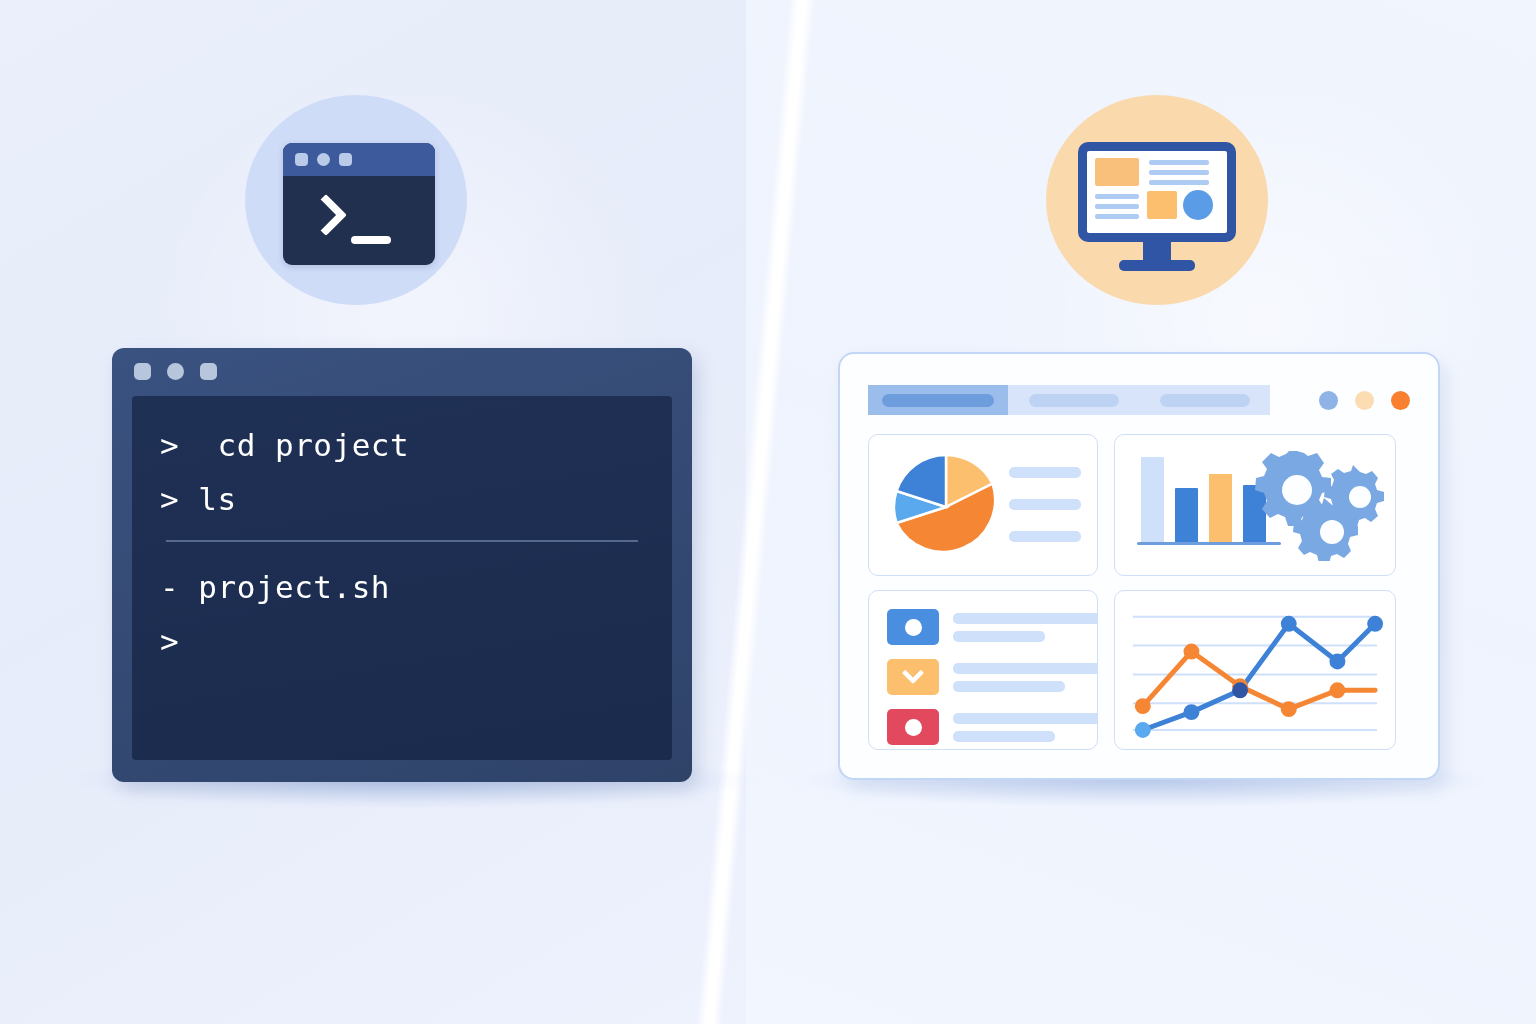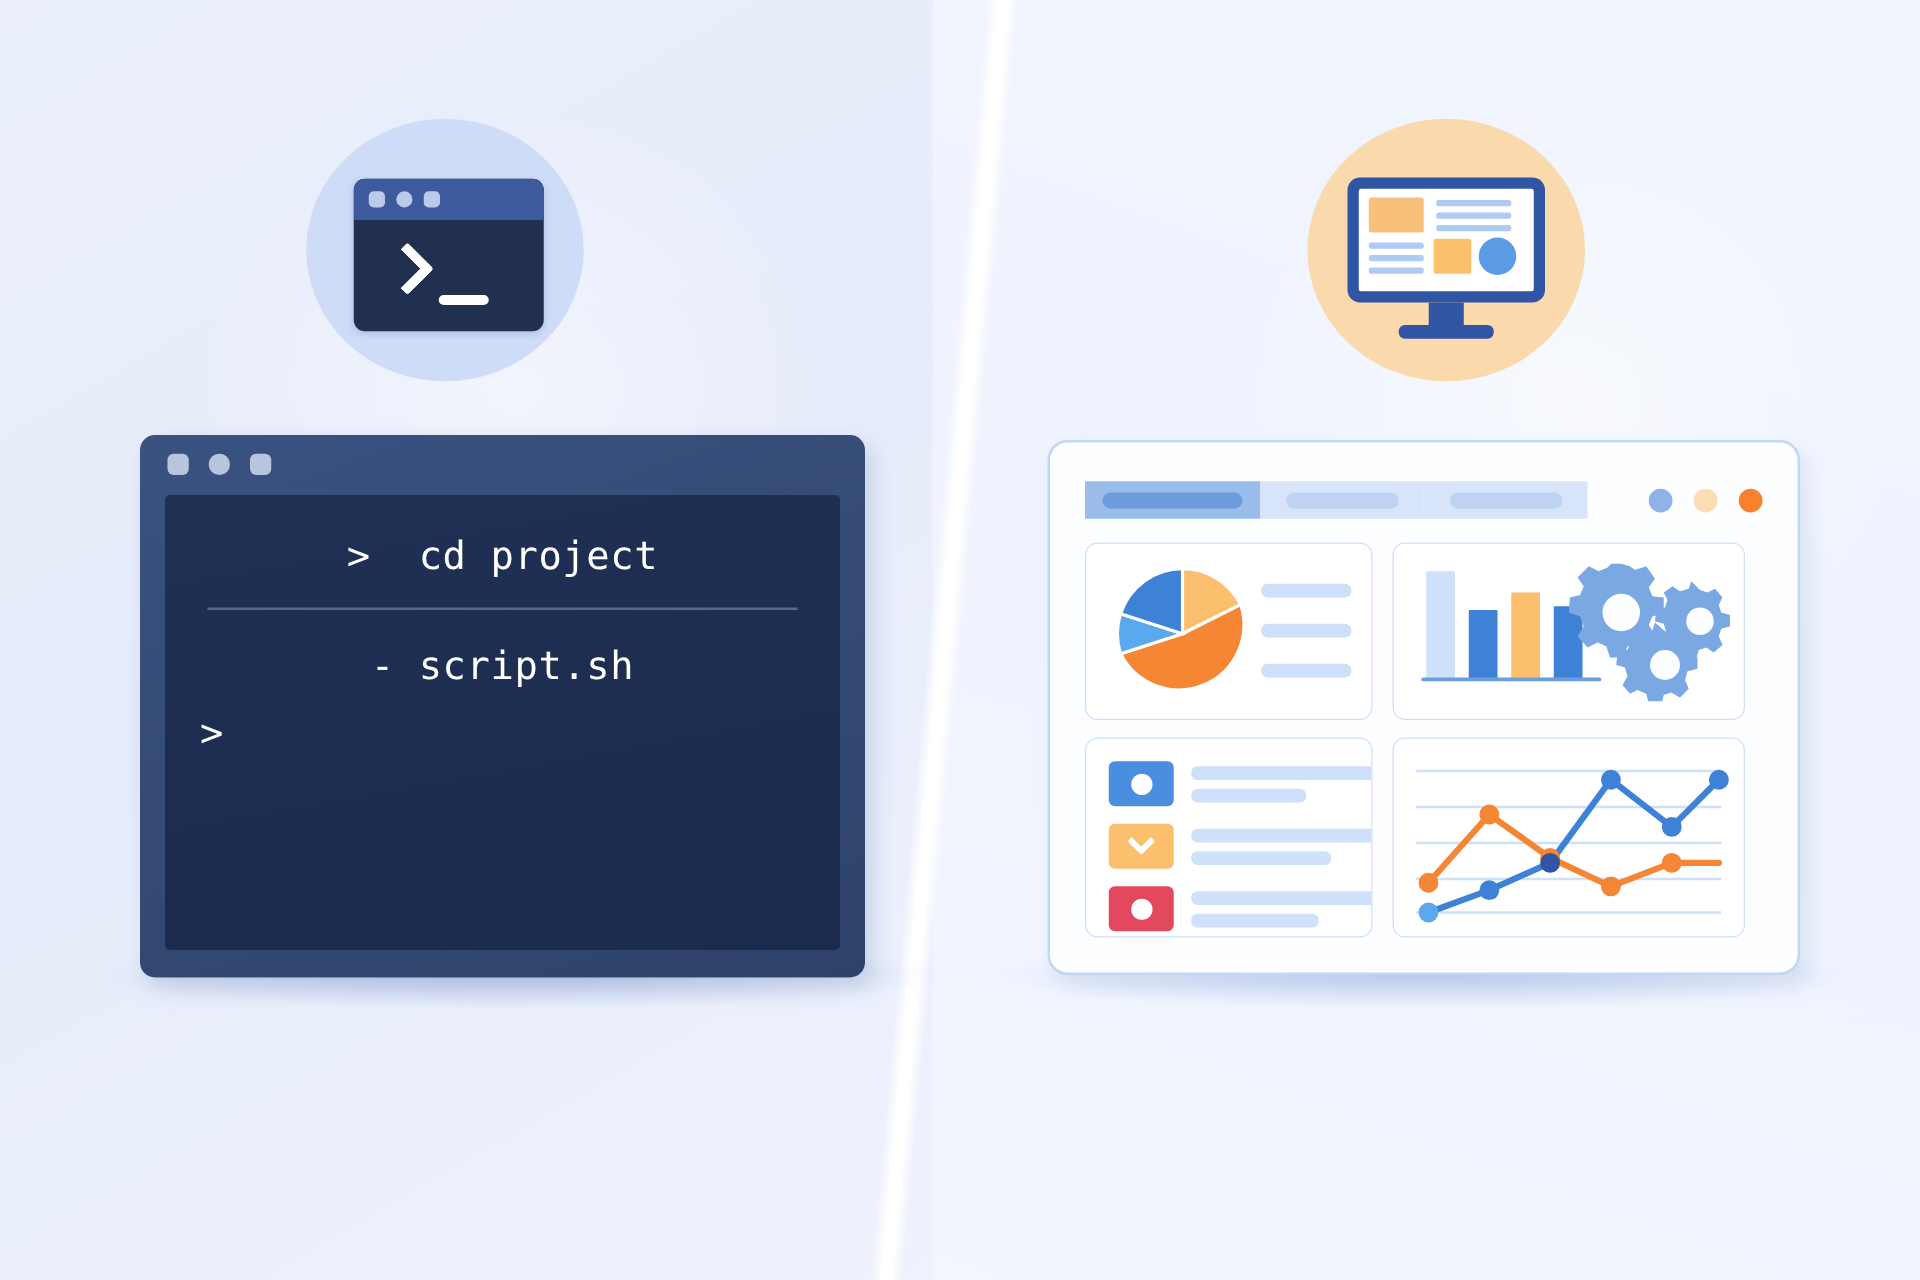--- a/index.html
+++ b/index.html
@@ -2,21 +2,21 @@
 <html><head>
 <meta charset="utf-8">
 <style>
   * { margin:0; padding:0; box-sizing:border-box; }
   html, body { width:1536px; height:1024px; overflow:hidden; }
   body {
     font-family: "DejaVu Sans Mono", monospace;
     background:#eef2fc;
     position:relative;
   }
-  #stage { position:absolute; inset:0; width:1536px; height:1024px; overflow:hidden;text-align:center; }
+  #stage { position:absolute; inset:0; width:1536px; height:1024px; overflow:hidden; }
 
   
   .half { position:absolute; top:0; height:1024px; }
   .half-left  { left:0;   width:790px;  background:linear-gradient(150deg,#eaeffb 0%,#e7ecfa 45%,#eef2fd 100%); }
   .half-right { left:746px; width:790px; background:linear-gradient(200deg,#f1f5fe 0%,#eef3fd 50%,#f2f6ff 100%); }
   
   .bloom { position:absolute; border-radius:50%; pointer-events:none; }
   .bloom-a { left:150px; top:80px;  width:520px; height:460px; background:radial-gradient(closest-side,rgba(255,255,255,.45),rgba(255,255,255,0)); }
   .bloom-b { left:980px; top:60px;  width:560px; height:520px; background:radial-gradient(closest-side,rgba(255,255,255,.5),rgba(255,255,255,0)); }
 
@@ -167,22 +167,23 @@
 
   <div class="term-shadow"></div>
   <div class="terminal">
     <div class="term-bar">
       <span class="t-dot"></span>
       <span class="t-dot round"></span>
       <span class="t-dot"></span>
     </div>
     <div class="term-screen">
       <div class="t-line">&gt;  cd project</div>
+      <div class="t-line">&gt; ls</div>
       <div class="t-rule"></div>
-      <div class="t-line">- script.sh</div>
+      <div class="t-line">- project.sh</div>
       <div class="t-line t-prompt-last">
         <span>&gt;</span>
         <span class="cursor-hand">
           
         </span>
       </div>
     </div>
   </div>
 
   <div class="dash-shadow"></div>

